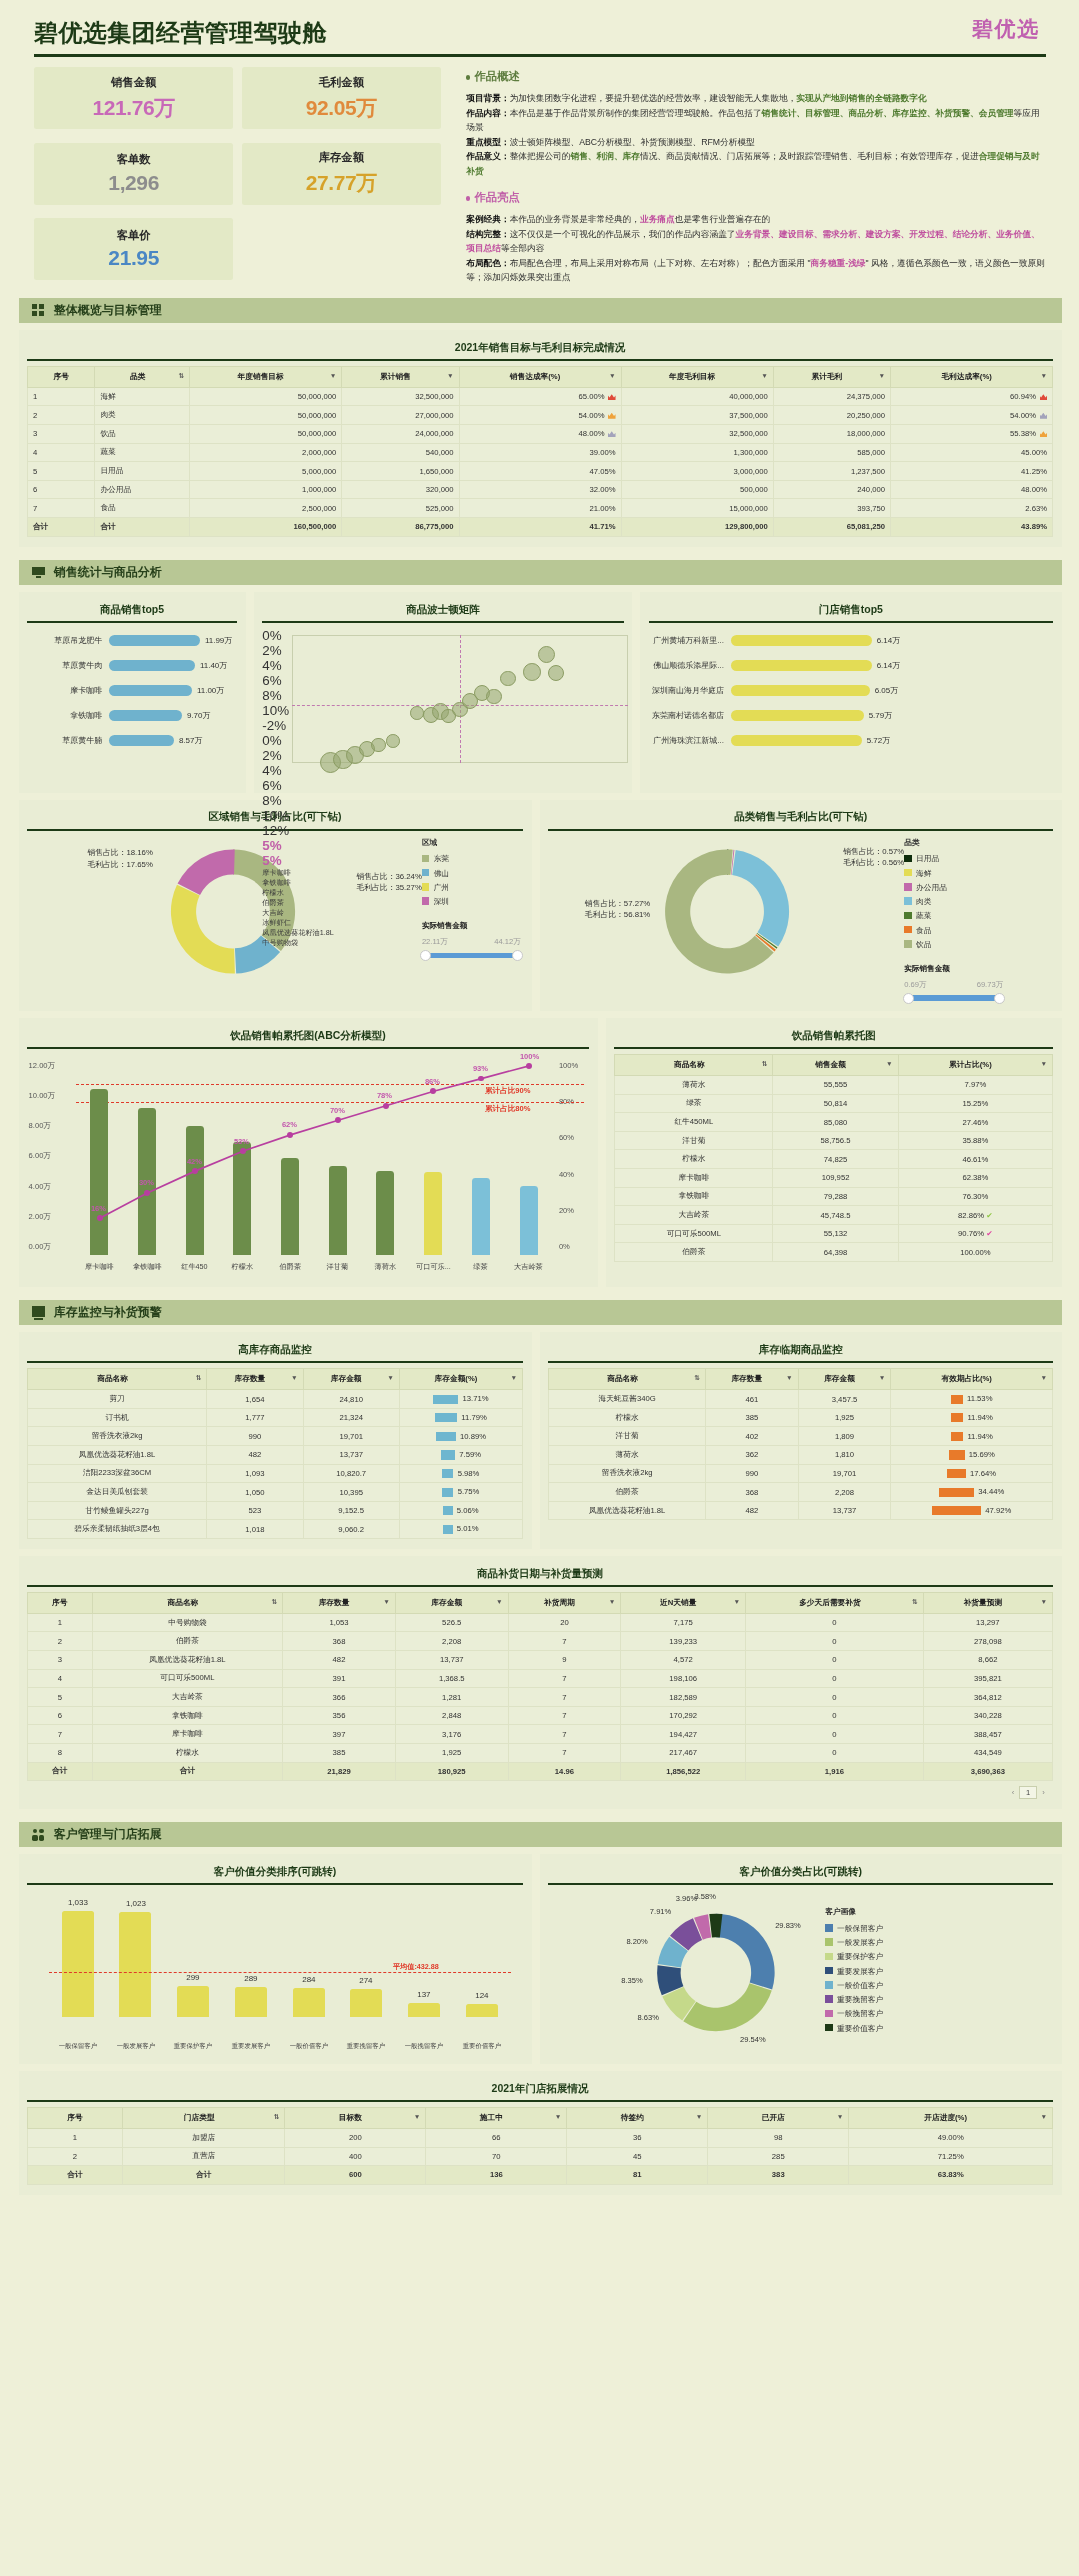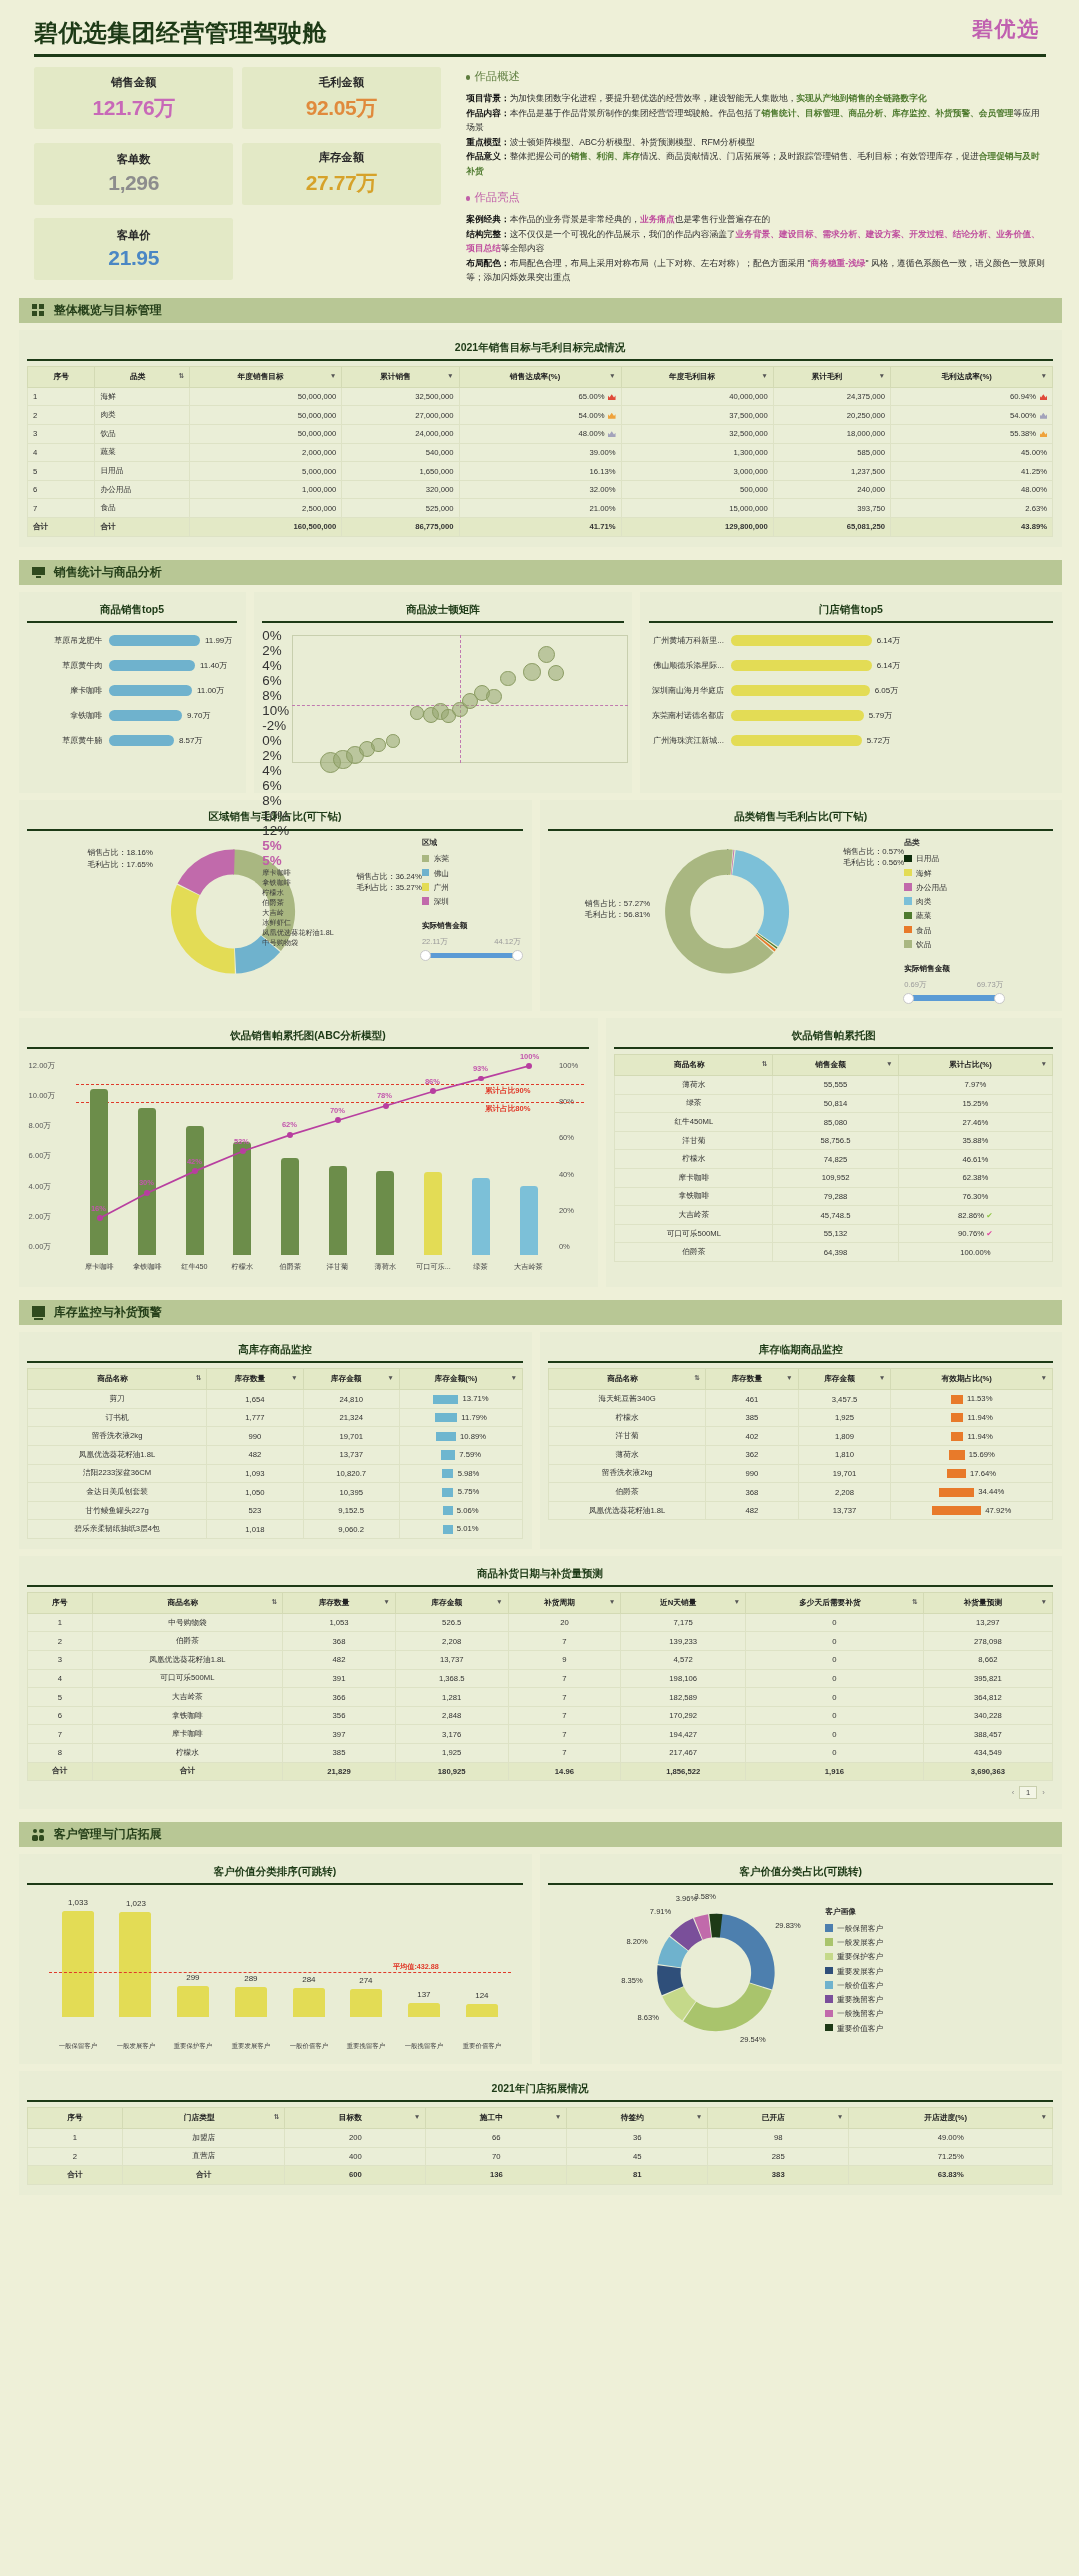--- a/index.html
+++ b/index.html
@@ -14,21 +14,21 @@
 
   
   .toprow{display:flex;gap:11.8px;padding:10px 34px 0 34px;}
   .kpis{display:grid;grid-template-columns:1fr 1fr;grid-gap:8.4px;width:407px;}
   .kpi{background:#e3e9c6;border-radius:2.5px;height:62px;display:flex;flex-direction:column;align-items:center;justify-content:center;}
   .kpi .lbl{font-size:11.3px;font-weight:bold;color:#2a2a2a;margin-bottom:3.4px;}
   .kpi .val{font-size:21px;font-weight:bold;letter-spacing:-0.4px;}
   .c-pink{color:#c869b8}.c-orange{color:#e08a3c}.c-teal{color:#36b6b0}.c-gray{color:#8d8d8d}.c-gold{color:#d6a22a}.c-blue{color:#4a87c4}
 
   .desc{flex:1;padding-left:13.4px;font-size:8.7px;line-height:1.62;color:#2e2e2e;}
-  .desc .sec{font-size:11.3px;font-weight:normal;margin-bottom:5px;}
+  .desc .sec{font-size:11.3px;font-weight:bold;margin-bottom:5px;}
   .sec.green{color:#5d7c3e}.sec.pink{color:#c05fa8}
   .sec .dot{display:inline-block;width:4.2px;height:4.2px;border-radius:50%;vertical-align:middle;margin-right:4.2px;}
   .sec.green .dot{background:#5d7c3e}.sec.pink .dot{background:#c05fa8}
   .desc p{margin-bottom:0.8px;}
   .desc b{color:#111;}
   .g{color:#4e7a2e;font-weight:bold}
   .p{color:#c0509f;font-weight:bold}
   .gap{height:10px}
 
   
@@ -221,21 +221,21 @@
             <td class="num">39.00%</td>
             <td class="num">1,300,000</td>
             <td class="num">585,000</td>
             <td class="num">45.00%</td>
           </tr>
           <tr>
             <td>5</td>
             <td>日用品</td>
             <td class="num">5,000,000</td>
             <td class="num">1,650,000</td>
-            <td class="num">16.13%</td>
+            <td class="num">47.05%</td>
             <td class="num">3,000,000</td>
             <td class="num">1,237,500</td>
             <td class="num">41.25%</td>
           </tr>
           <tr>
             <td>6</td>
             <td>办公用品</td>
             <td class="num">1,000,000</td>
             <td class="num">320,000</td>
             <td class="num">32.00%</td>

